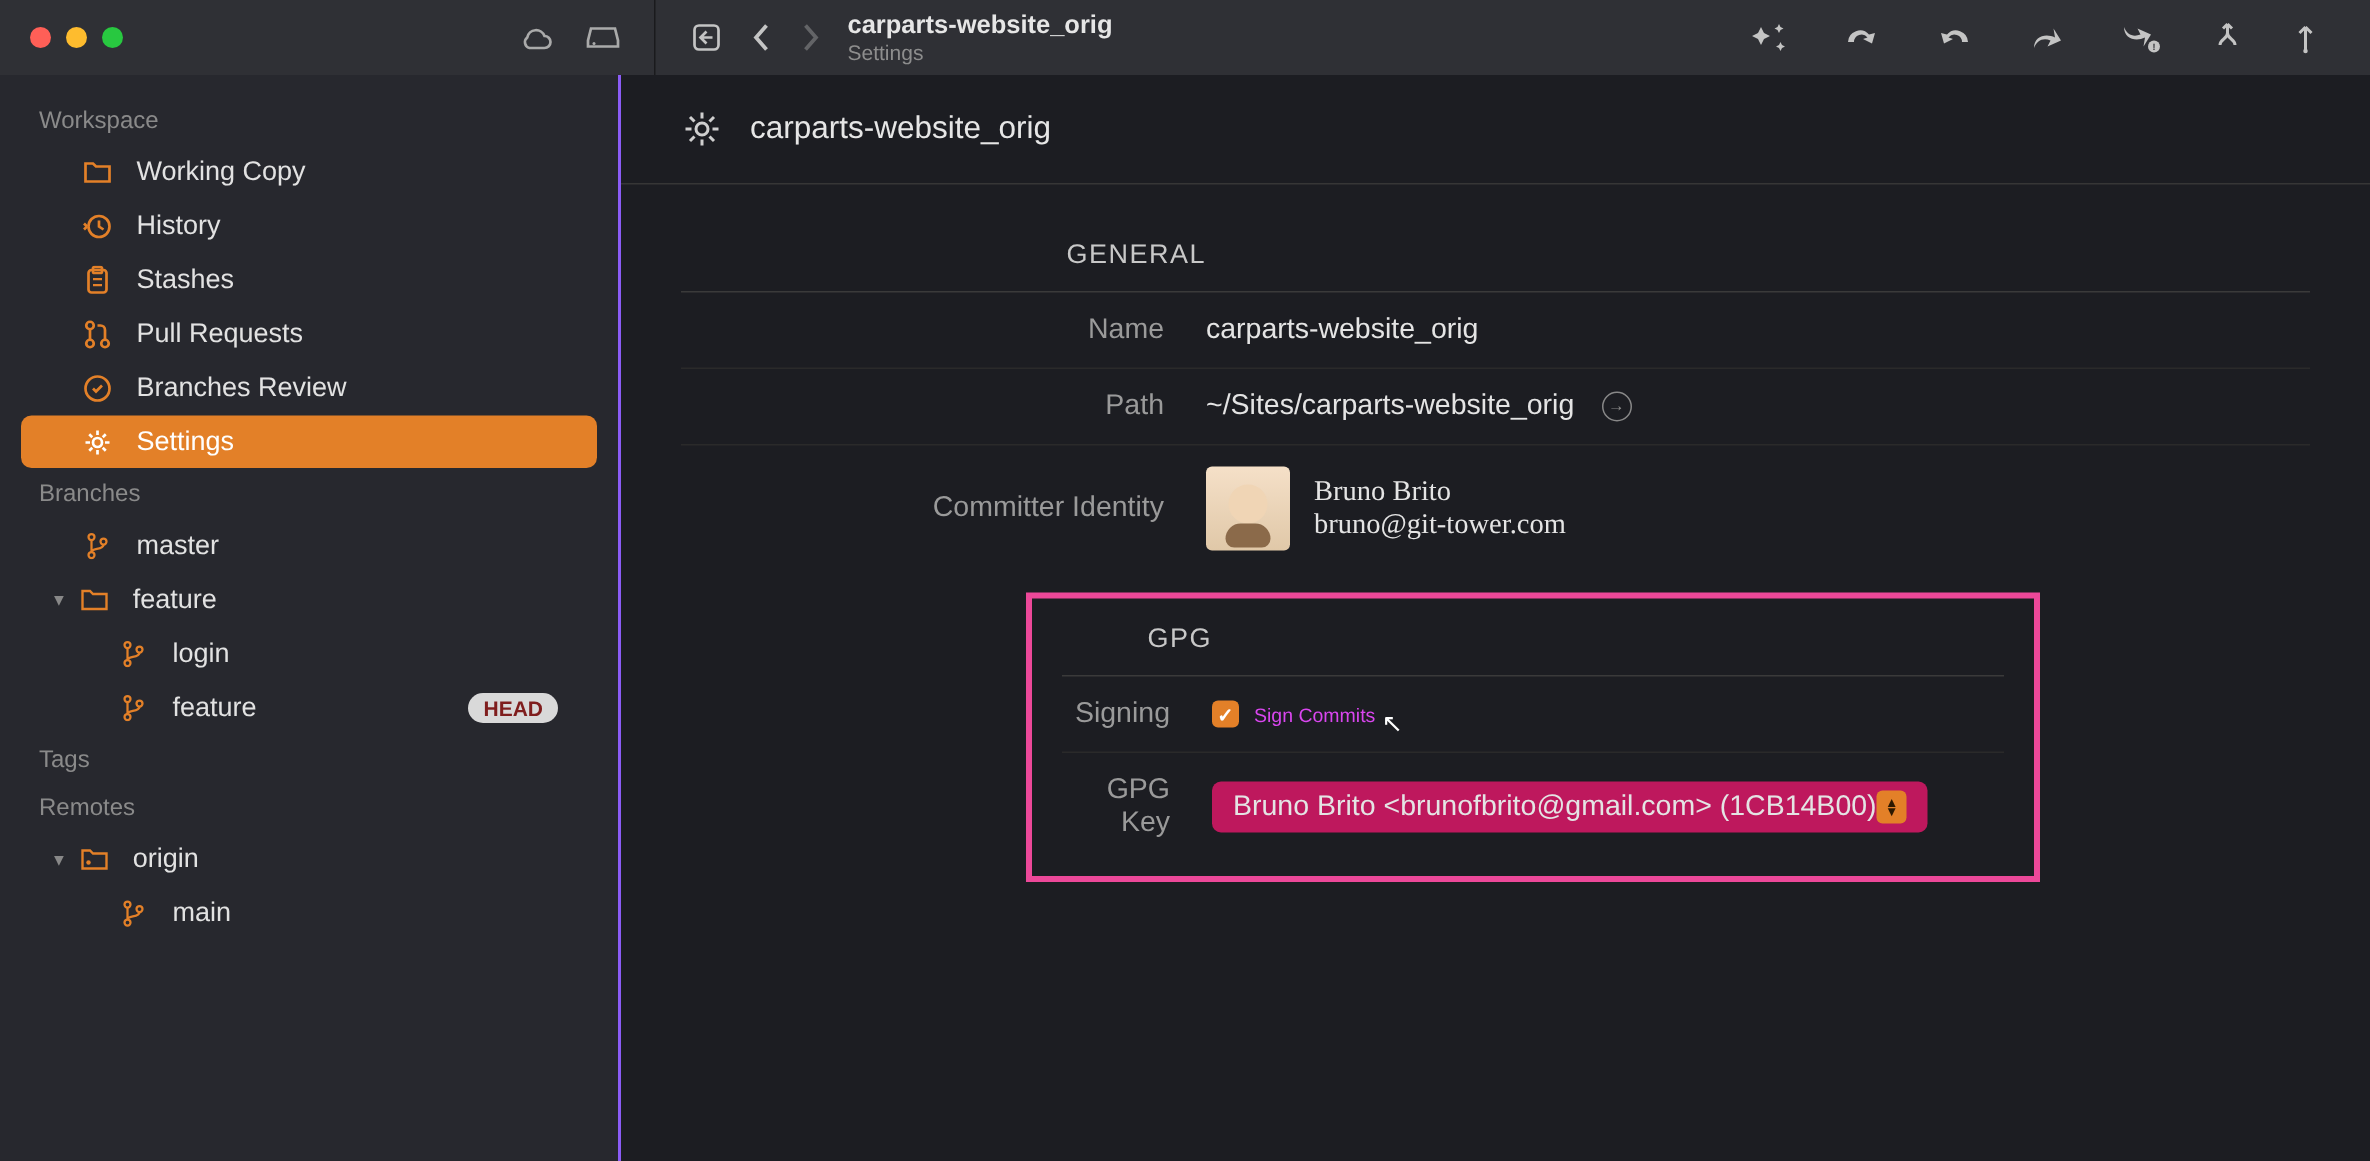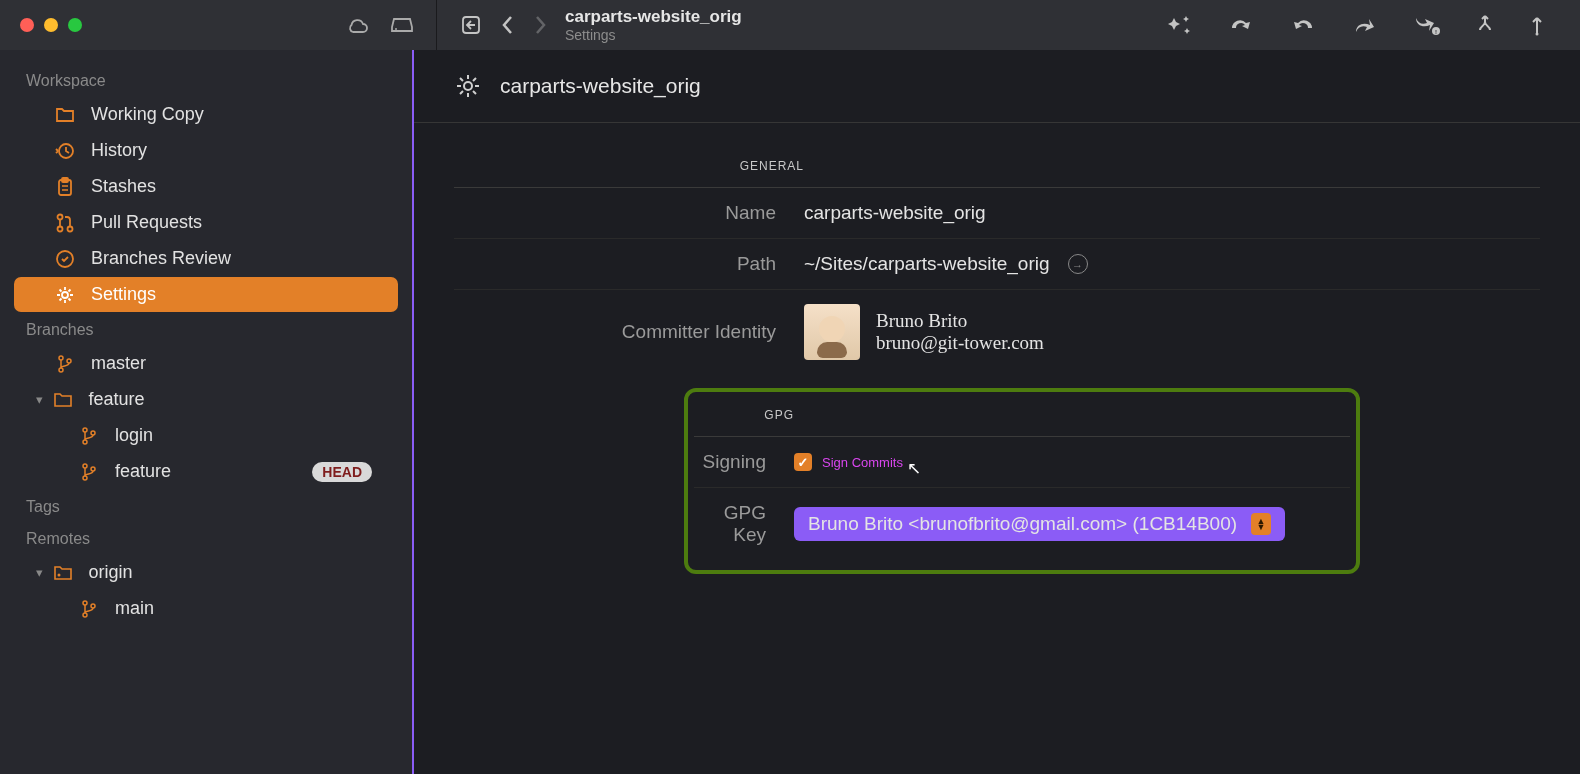--- a/index.html
+++ b/index.html
@@ -55,46 +55,46 @@
 }
 .content { flex:1; overflow:auto; background:#1c1d22; }
 .content-header {
   display:flex; align-items:center; gap:18px; padding:22px 40px; color:#e6e6e6;
   border-bottom:1px solid #363636; font-size:21px;
 }
 .content-header .gear { color:#cfcfcf; }
 .settings-area { padding:0 40px 40px; }
 .section-block { margin-top:36px; }
 .section-title-row { display:flex; border-bottom:1px solid #3a3a3a; padding-bottom:14px; }
-.section-title { width:350px; text-align:right; color:#c8c8c8; font-size:12px; letter-spacing:1px; }
+.section-title { width:350px; text-align:right; color:#c8c8c8; font-size:18px; letter-spacing:1px; }
 .form-row {
   display:flex; align-items:center; padding:14px 0; border-bottom:1px solid #2a2a2a;
 }
 .form-row.noborder { border-bottom:none; }
 .form-label { width:350px; text-align:right; color:#9a9a9a; font-size:19px; padding-right:28px; }
 .form-value { flex:1; color:#e4e4e4; font-size:19px; display:flex; align-items:center; gap:10px; }
 .reveal-btn { width:20px; height:20px; border:1.5px solid #888; border-radius:50%; display:flex; align-items:center; justify-content:center; font-size:11px; color:#888; margin-left:8px; }
 .committer { display:flex; gap:16px; align-items:center;font-family:Liberation Serif, serif; }
 .avatar { width:56px; height:56px; background:linear-gradient(#f5e0c8,#e0c8a8); border-radius:4px; position:relative; }
 .avatar::after{ content:""; position:absolute; left:50%; top:38px; transform:translateX(-50%); width:30px; height:16px; background:#8b6a4a; border-radius:14px 14px 8px 8px; }
 .avatar::before{ content:""; position:absolute; left:50%; top:12px; transform:translateX(-50%); width:26px; height:26px; background:#f0d5b5; border-radius:50%; }
 .committer-name { color:#e4e4e4; font-size:19px; }
 .committer-email { color:#e4e4e4; font-size:19px; }
 .highlight-box {
-  border:4px solid #4d7c0f; border-radius:12px; padding:4px 6px 10px; margin-top:14px;
+  border:4px solid #ec4899; border-radius:0; padding:4px 20px 10px; margin-top:14px;
 }
 .checkbox {
   width:18px; height:18px; border-radius:4px; background:#e38028; display:flex;
   align-items:center; justify-content:center; color:#fff; font-size:13px; font-weight:bold;
 }
 .sign-label { color:#d946ef; font-size:13px; }
 .cursor-arrow { font-size:17px; color:#fff; margin-left:-6px; position:relative; top:6px; }
 .select-box {
-  background:#8b5cf6; color:#e4e4e4; padding:6px 14px; border-radius:6px; font-size:19px;
-  display:flex; align-items:center; gap:14px; width:fit-content;
+  background:#be185d; color:#e4e4e4; padding:6px 14px; border-radius:6px; font-size:19px;
+  display:flex; align-items:center; width:fit-content;
 }
 .select-arrows {
   background:#e38028; width:20px; height:22px; border-radius:4px; display:flex;
   flex-direction:column; align-items:center; justify-content:center; line-height:6px; font-size:9px; color:#2c1800;
 }
 svg{display:block;}
 </style>
 </head>
 <body>
 

